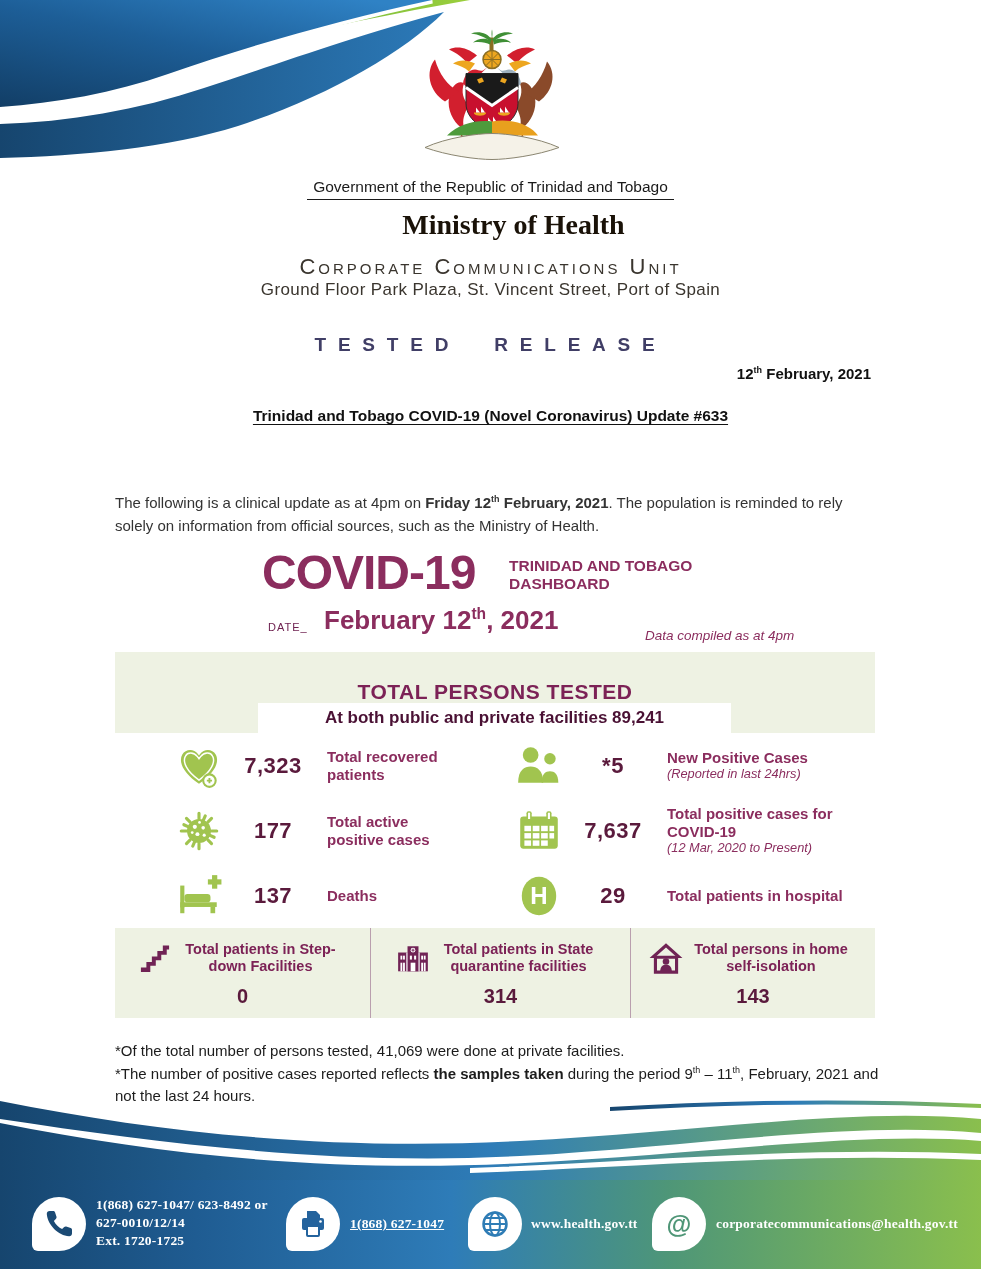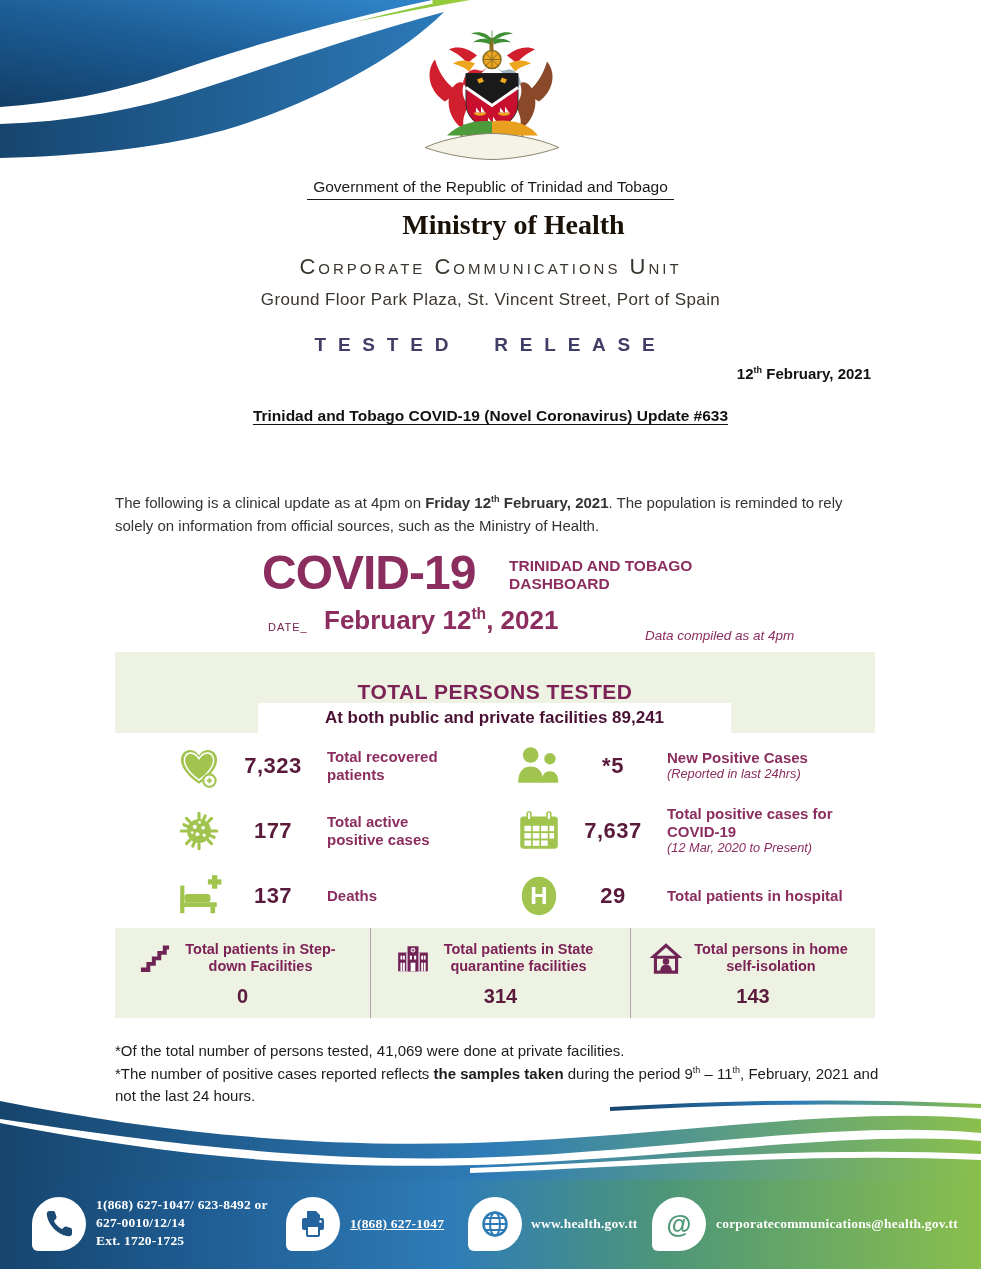--- a/index.html
+++ b/index.html
@@ -14,21 +14,21 @@
 
   
   .coa{position:absolute;left:417px;top:28px;}
 
   
   .letterhead{position:absolute;top:178px;left:0;width:100%;text-align:center;}
   .gov-line{display:inline-block;font-size:15.5px;color:#1a1a1a;padding:0 6px 3px 6px;
             border-bottom:1.6px solid #1a1a1a;}
   .ministry{margin-top:9px;font-family:"Liberation Serif",serif;font-weight:bold;font-size:28px;color:#1a1208;padding-left:46px;}
   .unit{margin-top:13px;font-variant:small-caps;letter-spacing:3px;font-size:22px;color:#3a352e;}
-  .addr{margin-top:10px;font-size:17px;letter-spacing:.4px;color:#3a352e;}
+  .addr{margin-top:0;font-size:17px;letter-spacing:.4px;color:#3a352e;}
 
   .media-heading{position:absolute;top:334px;left:0;width:100%;text-align:center;
                  font-weight:bold;font-size:19px;color:#403e66;letter-spacing:.62em;word-spacing:.9em;}
   .release-date{position:absolute;top:365px;right:110px;font-weight:bold;font-size:15px;color:#111;}
   .update-title{position:absolute;top:407px;left:0;width:100%;text-align:center;font-weight:bold;
                 font-size:15.5px;color:#111;text-decoration:underline;text-underline-offset:3px;}
   .intro{position:absolute;top:476px;left:115px;width:762px;font-size:15px;line-height:1.55;color:#333;}
 
   
   .dash-title{position:absolute;left:262px;top:545px;font-size:48px;font-weight:bold;

